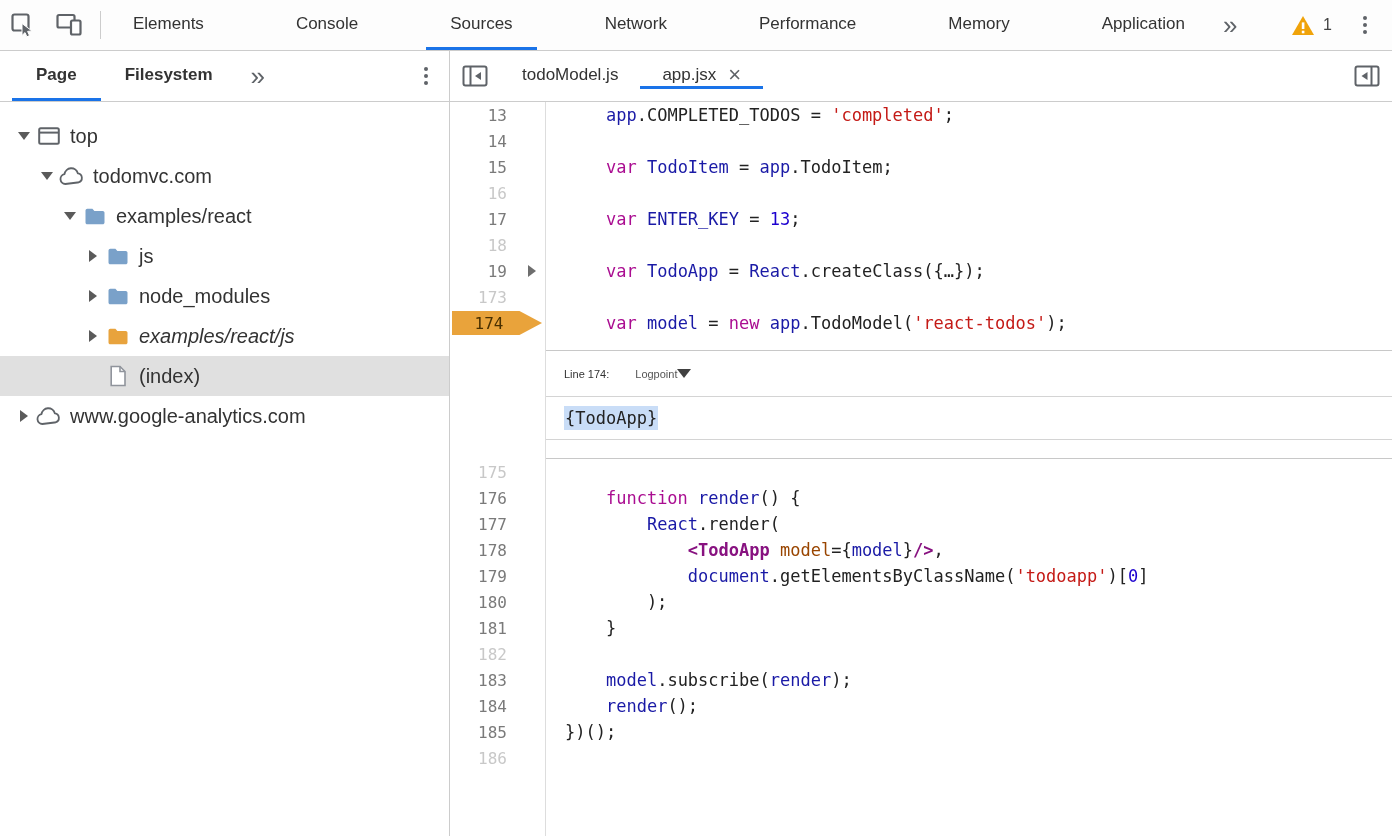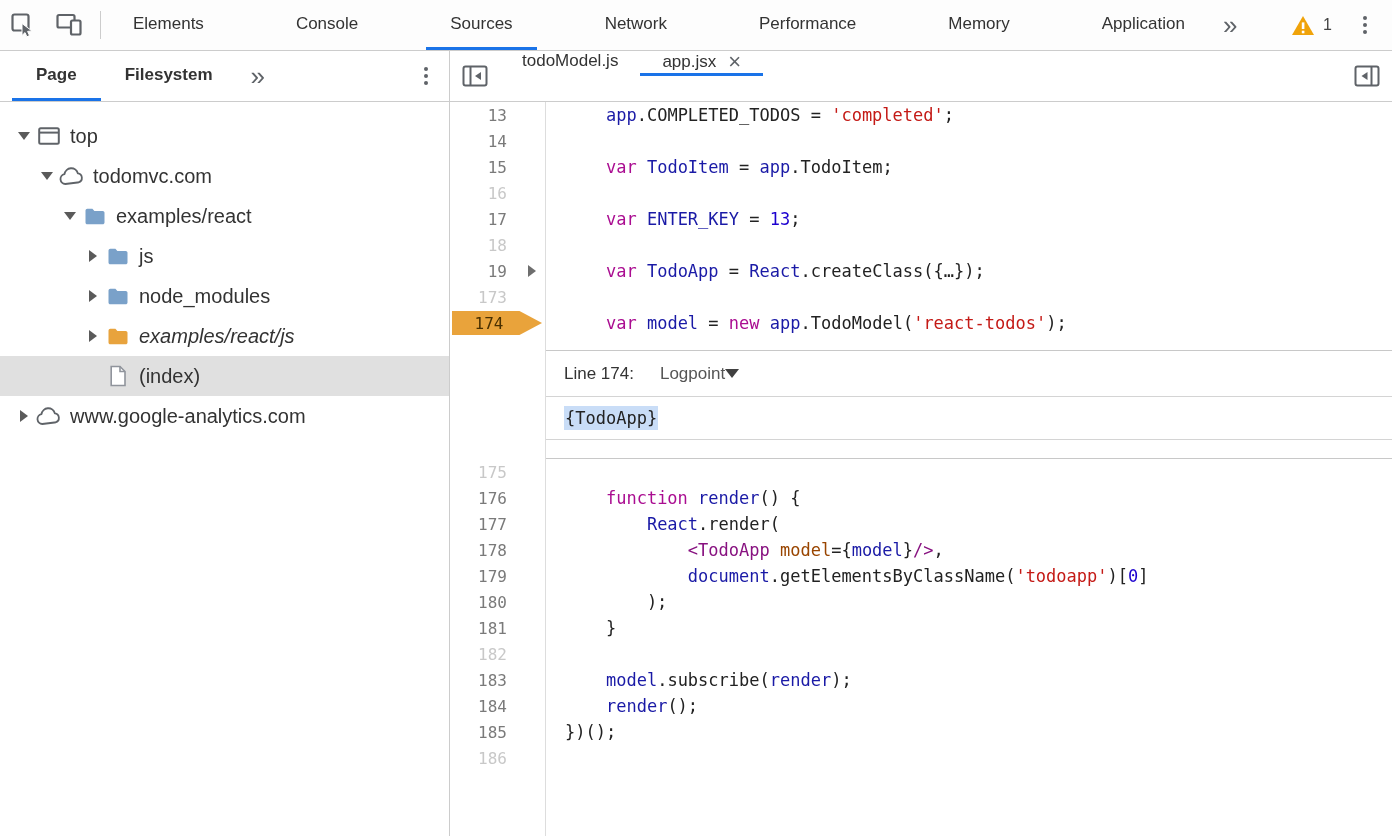--- a/index.html
+++ b/index.html
@@ -51,26 +51,26 @@
             padding-right:38px; color:var(--num); font-size:16px; position:relative; }
   .gutter.dim { color:var(--num-dim); }
   .gutter.has-badge { padding-right:0; justify-content:flex-start; }
   .bp-badge { margin-left:2px; width:90px; height:24px; background:var(--badge);
               clip-path:polygon(0 0,75% 0,100% 50%,75% 100%,0 100%);
               display:flex; align-items:center; justify-content:center; padding-right:16px; color:#4a3000; font-size:16px; }
   .fold-marker { position:absolute; right:9px; top:7px; width:0; height:0;
                  border-top:6px solid transparent; border-bottom:6px solid transparent; border-left:8px solid #6e6e6e; }
   .code { flex:1; min-width:0; white-space:pre; padding-left:19px; font-size:17px; line-height:26px; color:var(--plain); }
   .tk-k { color:var(--k); } .tk-s { color:var(--s); } .tk-n { color:var(--n); }
-  .tk-v { color:var(--v); } .tk-tag { color:var(--tag); } .tk-attr { color:var(--attr); } .tk-p { color:var(--plain); }
+  .tk-v { color:var(--v); } .tk-tag { color:var(--tag);font-weight:bold; } .tk-attr { color:var(--attr); } .tk-p { color:var(--plain); }
   
   .widget-host { flex:1; min-width:0; }
   .bp-widget { margin-top:14px; border-top:1px solid #c8c8c8; border-bottom:1px solid #c8c8c8;
                background:#fff; font-family:"Liberation Sans", sans-serif; }
-  .bp-header { height:45px; display:flex; align-items:center; padding-left:18px; font-size:17px; color:#333; }
+  .bp-header { height:45px; display:flex; align-items:center; padding-left:18px; font-size:11px; color:#333; }
   .bp-select { margin-left:26px; width:262px; display:flex; align-items:center; color:#555; cursor:default; }
   .caret-down { width:0; height:0; border-left:7px solid transparent; border-right:7px solid transparent; border-top:9px solid #404040; }
   .bp-input { border-top:1px solid #d4d4d4; border-bottom:1px solid #d4d4d4; height:44px; display:flex; align-items:center;
               padding-left:18px; font-family:"DejaVu Sans Mono", monospace; font-size:17px; color:#222; }
   .bp-expr { background:var(--sel); padding:2px 1px; }
   .bp-footer { height:18px; }
 </style>
 </head>
 <body>
 
@@ -212,21 +212,21 @@
 
   <div class="editor">
     <div class="editor-tabs">
       <div class="tgl">
         <svg width="26" height="22" viewBox="0 0 26 22">
           <rect x="1.5" y="1.5" width="23" height="19" rx="2" fill="none" stroke="#5f6368" stroke-width="2"></rect>
           <line x1="8.5" y1="1.5" x2="8.5" y2="20.5" stroke="#5f6368" stroke-width="2"></line>
           <path d="M19 7 L13 11 L19 15 Z" fill="#5f6368"></path>
         </svg>
       </div>
-      <div style="display:flex;align-items:flex-start;">
+      <div style="display:flex;align-items:center;">
           <div class="etab">
             <div class="etab-label">todoModel.js</div>
           </div>
           <div class="etab active">
             <div class="etab-label">app.jsx</div>
             <div class="etab-close">×</div>
           </div>
         </div>
       <div class="tgl right">
         <svg width="26" height="22" viewBox="0 0 26 22">

